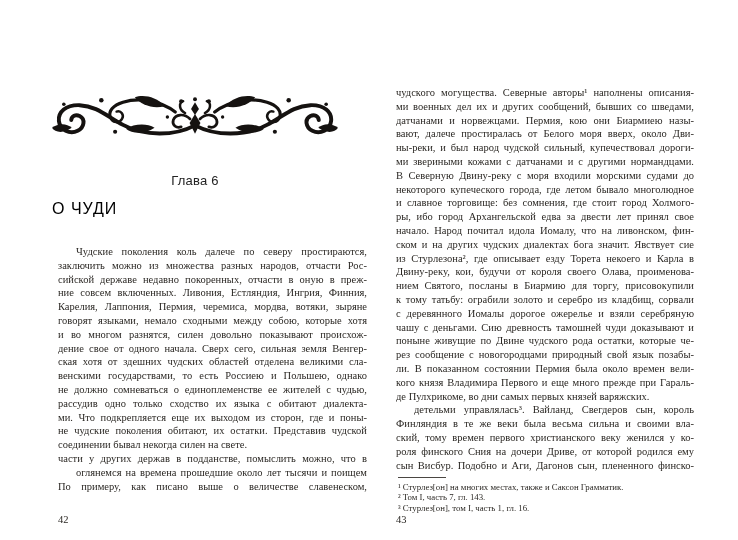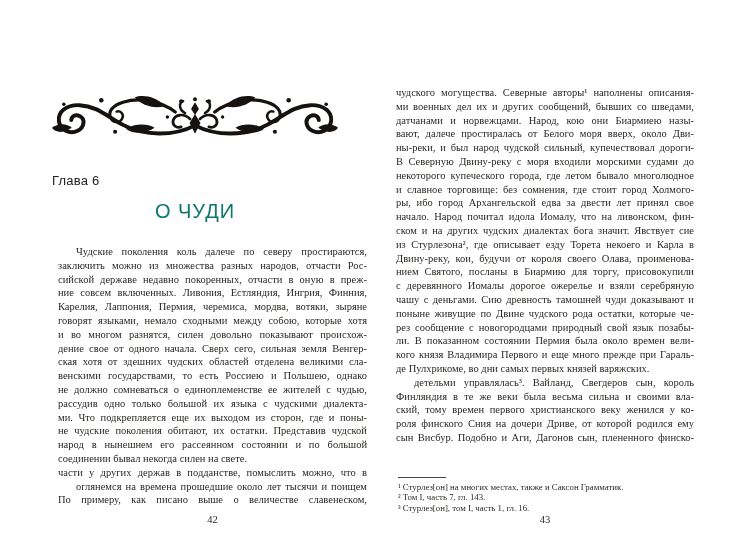--- a/index.html
+++ b/index.html
@@ -18,28 +18,28 @@
   #right-page { left: 396px; width: 298px; }
 
   .ornament-wrap {
     position: absolute; top: 66px; left: -6px;
     width: 286px; height: 48px;
   }
   .ornament-wrap svg { width: 100%; height: 100%; display: block; }
 
   .chapter-label {
     position: absolute; top: 146px; left: -6px; width: 286px;
+    text-align: center;
     font-family: "Liberation Sans", "DejaVu Sans", sans-serif;
     font-size: 13px; color: #232323; letter-spacing: 0.2px;
   }
   .chapter-title {
     position: absolute; top: 173px; left: -6px; width: 286px;
-    text-align: center;
     font-family: "Liberation Sans", "DejaVu Sans", sans-serif;
-    font-size: 20px; color: #0f766e; letter-spacing: 1px;
+    font-size: 16px; color: #000000; letter-spacing: 1px;
   }
 
   .body-text { position: absolute; left: 0; right: 0; }
   #left-body  { top: 218px; }
   #right-body { top: 59px; }
 
   .para { margin: 0; }
   .tline {
     font-size: 10.5px;
     line-height: 13.8px;
@@ -58,21 +58,21 @@
     border-top: 1px solid #4a4642;
   }
   .footnotes { position: absolute; top: 455px; left: 2px; right: 16px; }
   .footnotes .tline {
     font-size: 8.8px; line-height: 10.4px; height: 10.4px;
     text-align: left; text-align-last: left;
   }
 
   .page-number {
     position: absolute; top: 487px; left: 0; width: 100%;
-    text-align: center; font-size: 10.5px; color: #2b2824;
+    font-size: 10.5px; color: #2b2824;
   }
 </style>
 </head>
 <body>
 
 <div class="page" id="left-page">
 
   <div class="ornament-wrap">
     <svg viewBox="0 0 580 96" preserveAspectRatio="xMidYMid meet">
       <defs>
@@ -112,54 +112,55 @@
         <div class="tline">заключить можно из множества разных народов, отчасти Рос-</div>
         <div class="tline">сийской державе недавно покоренных, отчасти в оную в преж-</div>
         <div class="tline">ние совсем включенных. Ливония, Естляндия, Ингрия, Финния,</div>
         <div class="tline">Карелия, Лаппония, Пермия, черемиса, мордва, вотяки, зыряне</div>
         <div class="tline">говорят языками, немало сходными между собою, которые хотя</div>
         <div class="tline">и во многом разнятся, силен довольно показывают происхож-</div>
         <div class="tline">дение свое от одного начала. Сверх сего, сильная земля Венгер-</div>
         <div class="tline">ская хотя от здешних чудских областей отделена великими сла-</div>
         <div class="tline">венскими государствами, то есть Россиею и Польшею, однако</div>
         <div class="tline">не должно сомневаться о единоплеменстве ее жителей с чудью,</div>
-        <div class="tline">рассудив одно только большой их языка с чудскими диалекта-</div>
+        <div class="tline">рассудив одно только сходство их языка с обитают диалекта-</div>
         <div class="tline">ми. Что подкрепляется еще их выходом из сторон, где и поны-</div>
         <div class="tline">не чудские поколения обитают, их остатки. Представив чудской</div>
-        <div class="tline">народ в нынешнем его рассеянном состоянии и по большой</div>
         <div class="tline tline-last">соединении бывал некогда силен на свете.</div>
         <div class="tline">части у других держав в подданстве, помыслить можно, что в</div>
       </div>
     <div class="para indent-first">
         <div class="tline">оглянемся на времена прошедшие около лет тысячи и поищем</div>
         <div class="tline">По примеру, как писано выше о величестве славенеском,</div>
       </div>
   </div>
 
   <div class="page-number">42</div>
 </div>
 
 <div class="page" id="right-page">
 
   <div class="body-text" id="right-body">
     <div class="para">
         <div class="tline">чудского могущества. Северные авторы¹ наполнены описания-</div>
         <div class="tline">ми военных дел их и других сообщений, бывших со шведами,</div>
-        <div class="tline">датчанами и норвежцами. Народ, кою они Биармиею назы-</div>
+        <div class="tline">датчанами и норвежцами. Пермия, кою они Биармиею назы-</div>
         <div class="tline">вают, далече простиралась от Белого моря вверх, около Дви-</div>
         <div class="tline">ны-реки, и был народ чудской сильный, купечествовал дороги-</div>
+        <div class="tline">ми звериными кожами с датчанами и с другими нормандцами.</div>
         <div class="tline">В Северную Двину-реку с моря входили морскими судами до</div>
         <div class="tline">некоторого купеческого города, где летом бывало многолюдное</div>
         <div class="tline">и славное торговище: без сомнения, где стоит город Холмого-</div>
         <div class="tline">ры, ибо город Архангельской едва за двести лет принял свое</div>
         <div class="tline">начало. Народ почитал идола Иомалу, что на ливонском, фин-</div>
         <div class="tline">ском и на других чудских диалектах бога значит. Явствует сие</div>
         <div class="tline">из Стурлезона², где описывает езду Торета некоего и Карла в</div>
         <div class="tline">Двину-реку, кои, будучи от короля своего Олава, проименова-</div>
         <div class="tline">нием Святого, посланы в Биармию для торгу, присовокупили</div>
+        <div class="tline">к тому татьбу: ограбили золото и серебро из кладбищ, сорвали</div>
         <div class="tline">с деревянного Иомалы дорогое ожерелье и взяли серебряную</div>
         <div class="tline">чашу с деньгами. Сию древность тамошней чуди доказывают и</div>
         <div class="tline">поныне живущие по Двине чудского рода остатки, которые че-</div>
         <div class="tline">рез сообщение с новогородцами природный свой язык позабы-</div>
         <div class="tline">ли. В показанном состоянии Пермия была около времен вели-</div>
         <div class="tline">кого князя Владимира Первого и еще много прежде при Гараль-</div>
         <div class="tline tline-last">де Пулхрикоме, во дни самых первых князей варяжских.</div>
       </div>
     <div class="para indent-first">
         <div class="tline">детельми управлялась³. Вайланд, Свегдеров сын, король швед-</div>

